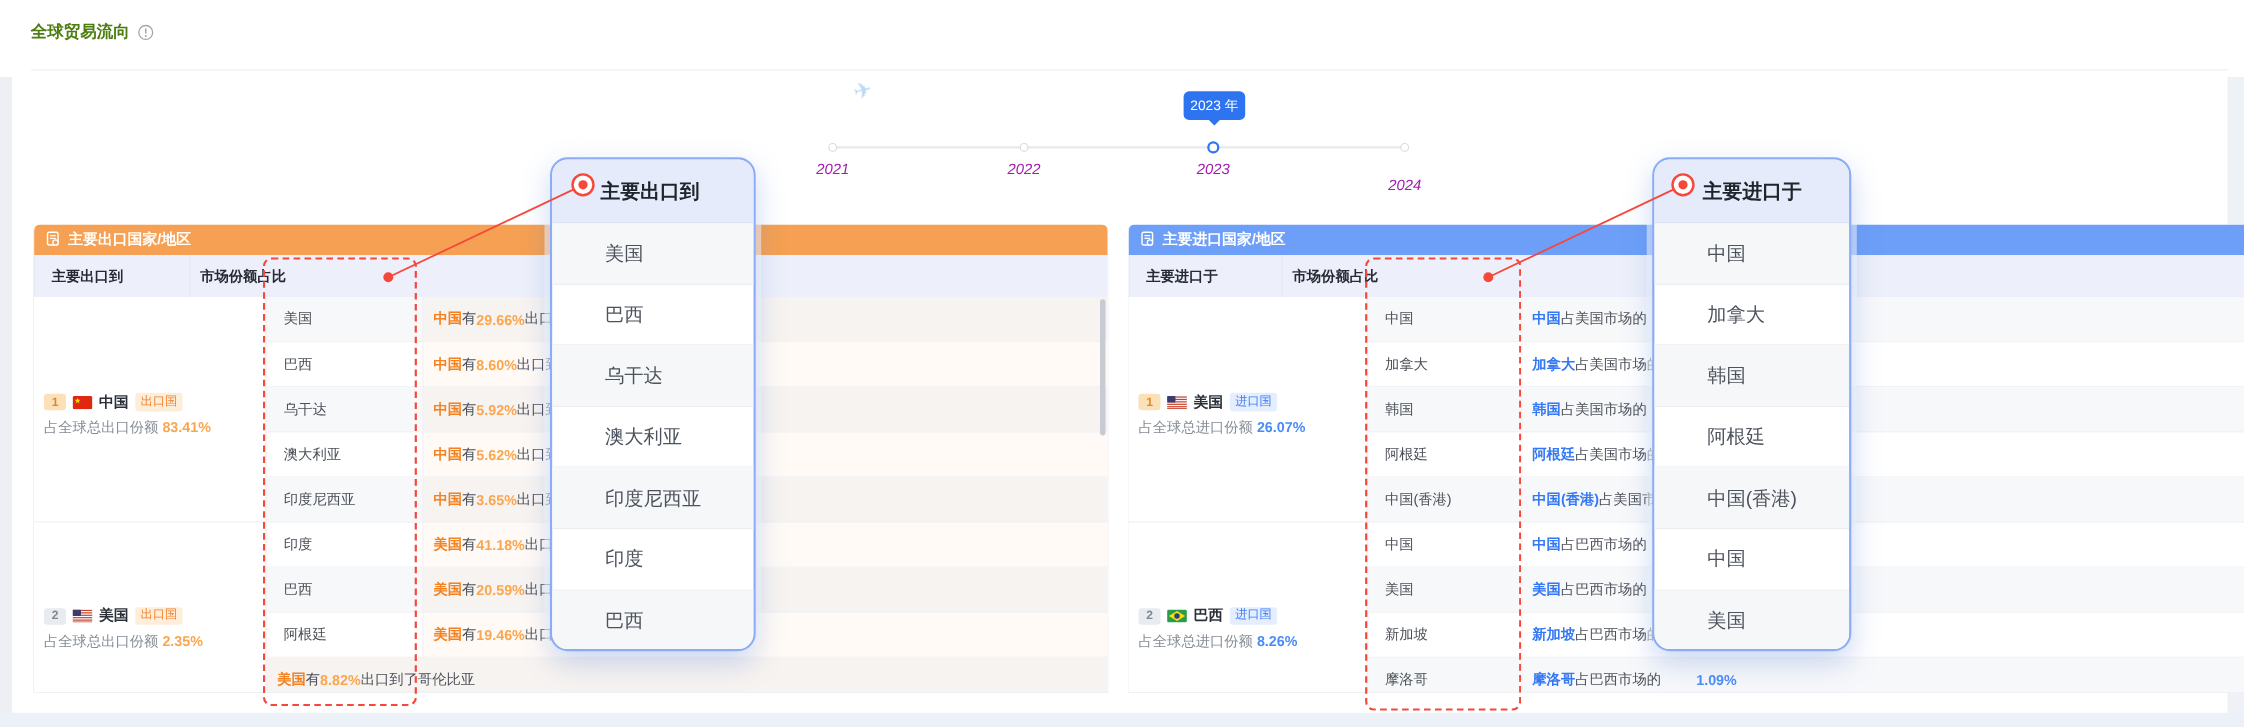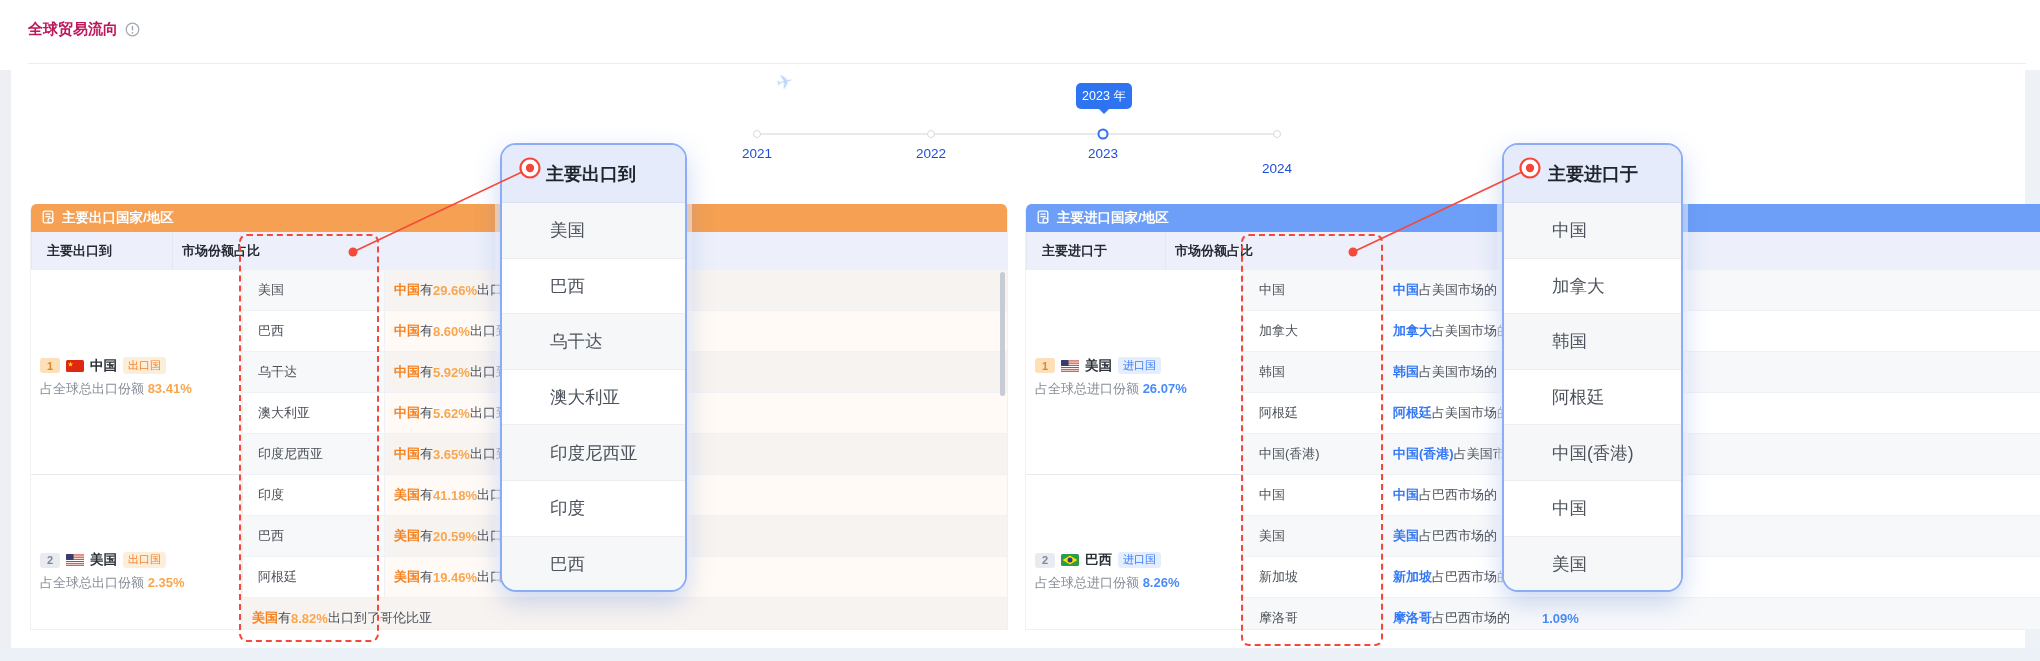--- a/index.html
+++ b/index.html
@@ -1,34 +1,34 @@
 <!DOCTYPE html>
 <html><head>
 <meta charset="utf-8">
 <style>
   html,body{margin:0;padding:0;background:#fff;}
   body{font-family:"Liberation Sans","DejaVu Sans",sans-serif;}
   #stage{position:relative;width:2040px;height:661px;background:#fff;overflow:hidden;}
 
   
   .page-title{position:absolute;left:28px;top:20px;display:flex;align-items:center;gap:5px;
-    font-size:15px;font-weight:600;color:#be185d;}
+    font-size:15px;font-weight:600;color:#4d7c0f;}
   .info-ic{display:inline-flex;margin-left:2px;}
   .top-divider{position:absolute;left:28px;top:63px;width:1998px;height:1px;background:#ebedf0;}
   .left-strip{position:absolute;left:0;top:70px;width:11px;height:578px;background:#edeff3;}
   .right-strip{position:absolute;left:2025px;top:70px;width:15px;height:591px;background:#eef1f6;}
   .footer-bar{position:absolute;left:0;top:648px;width:2040px;height:13px;background:#ecf1f8;}
 
   
   .tl-track{position:absolute;left:757px;top:133px;width:522px;height:2px;background:#e7e9ec;border-radius:2px;}
   .tl-dot{position:absolute;width:8px;height:8px;border-radius:50%;background:#fff;border:1.5px solid #d6d9de;
     transform:translate(-50%,-50%);top:134px;box-sizing:border-box;cursor:pointer;}
   .tl-dot.sel{width:11px;height:11px;border:2px solid #2e74f0;}
   .tl-label{position:absolute;top:146px;width:64px;margin-left:-32px;text-align:center;
-    font-size:13.5px;color:#1d4ed8;}
+    font-size:13.5px;color:#a21caf;font-style:italic;}
   .tl-tip{position:absolute;left:1076px;top:83px;width:56px;height:26px;background:#2e74f0;border-radius:5px;
     color:#fff;font-size:12.5px;display:flex;align-items:center;justify-content:center;z-index:4;}
   .tl-tip:after{content:"";position:absolute;left:50%;bottom:-5px;margin-left:-5px;border-left:5px solid transparent;
     border-right:5px solid transparent;border-top:5px solid #2e74f0;}
   .plane{position:absolute;left:776px;top:70px;font-size:20px;color:#7db1f2;opacity:.5;
     transform:rotate(-14deg);filter:blur(.6px);}
 
   
   .table-panel{position:absolute;top:204px;height:426px;background:#fff;box-sizing:border-box;
     border:1px solid #f0f1f4;border-top:none;border-radius:6px 6px 0 0;overflow:hidden;z-index:1;}

